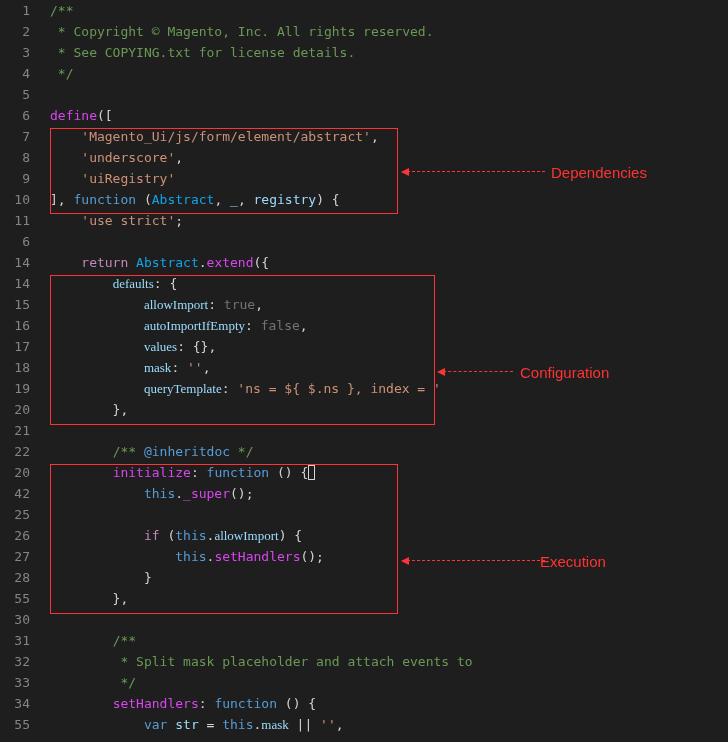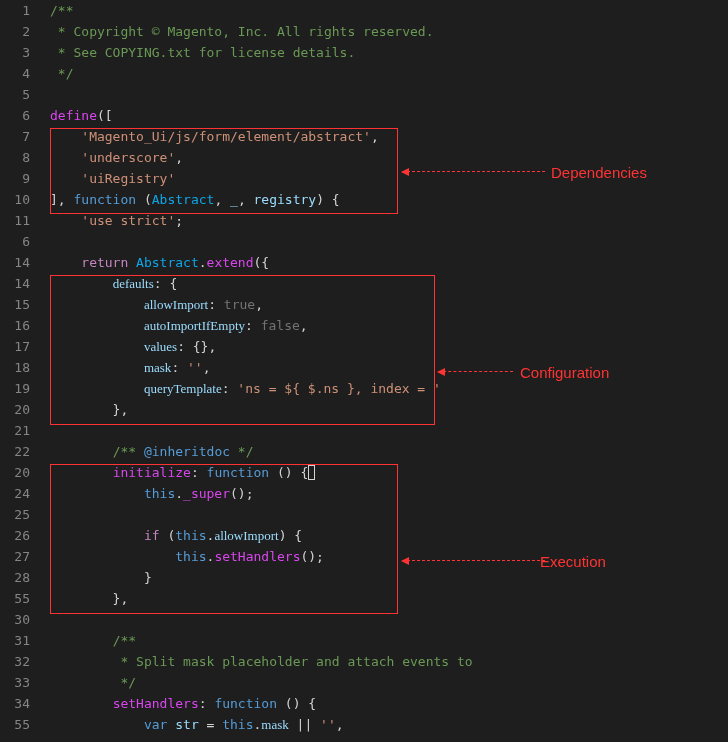--- a/index.html
+++ b/index.html
@@ -102,21 +102,21 @@
       <div>14</div>
       <div>15</div>
       <div>16</div>
       <div>17</div>
       <div>18</div>
       <div>19</div>
       <div>20</div>
       <div>21</div>
       <div>22</div>
       <div>20</div>
-      <div>24</div>
+      <div>42</div>
       <div>25</div>
       <div>26</div>
       <div>27</div>
       <div>28</div>
       <div>55</div>
       <div>30</div>
       <div>31</div>
       <div>32</div>
       <div>33</div>
       <div>34</div>

